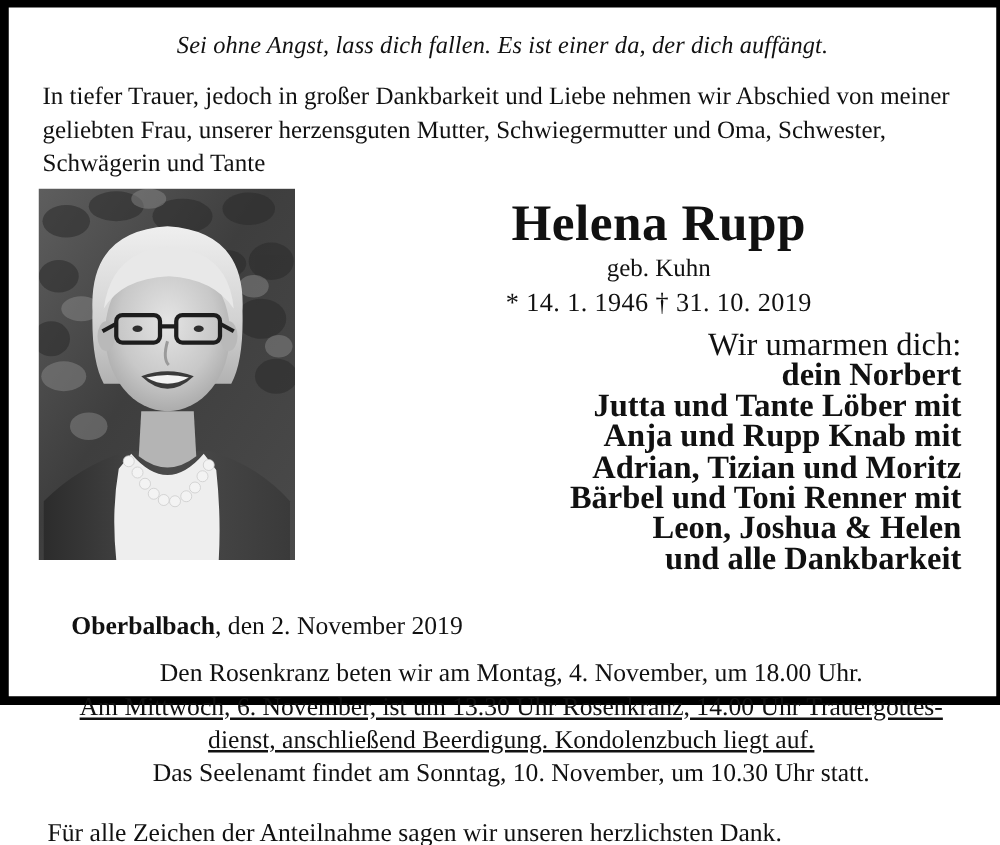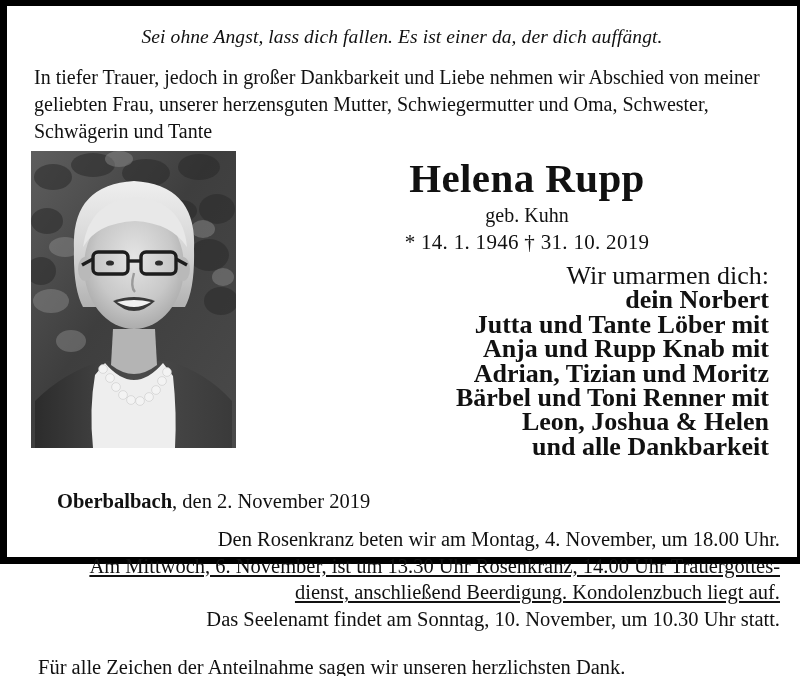--- a/index.html
+++ b/index.html
@@ -126,21 +126,21 @@
   }
 
   
   .services {
     position: absolute;
     top: 520px;
     left: 31px;
     width: 742px;
     font-size: 20.5px;
     line-height: 26.5px;
-    text-align: right;
+    text-align: center;
   }
   .services .svc-line {
     display: block;
     white-space: nowrap;
   }
   .services .svc-line.wrap {
     white-space: normal;
     text-decoration: underline;
   }
 

